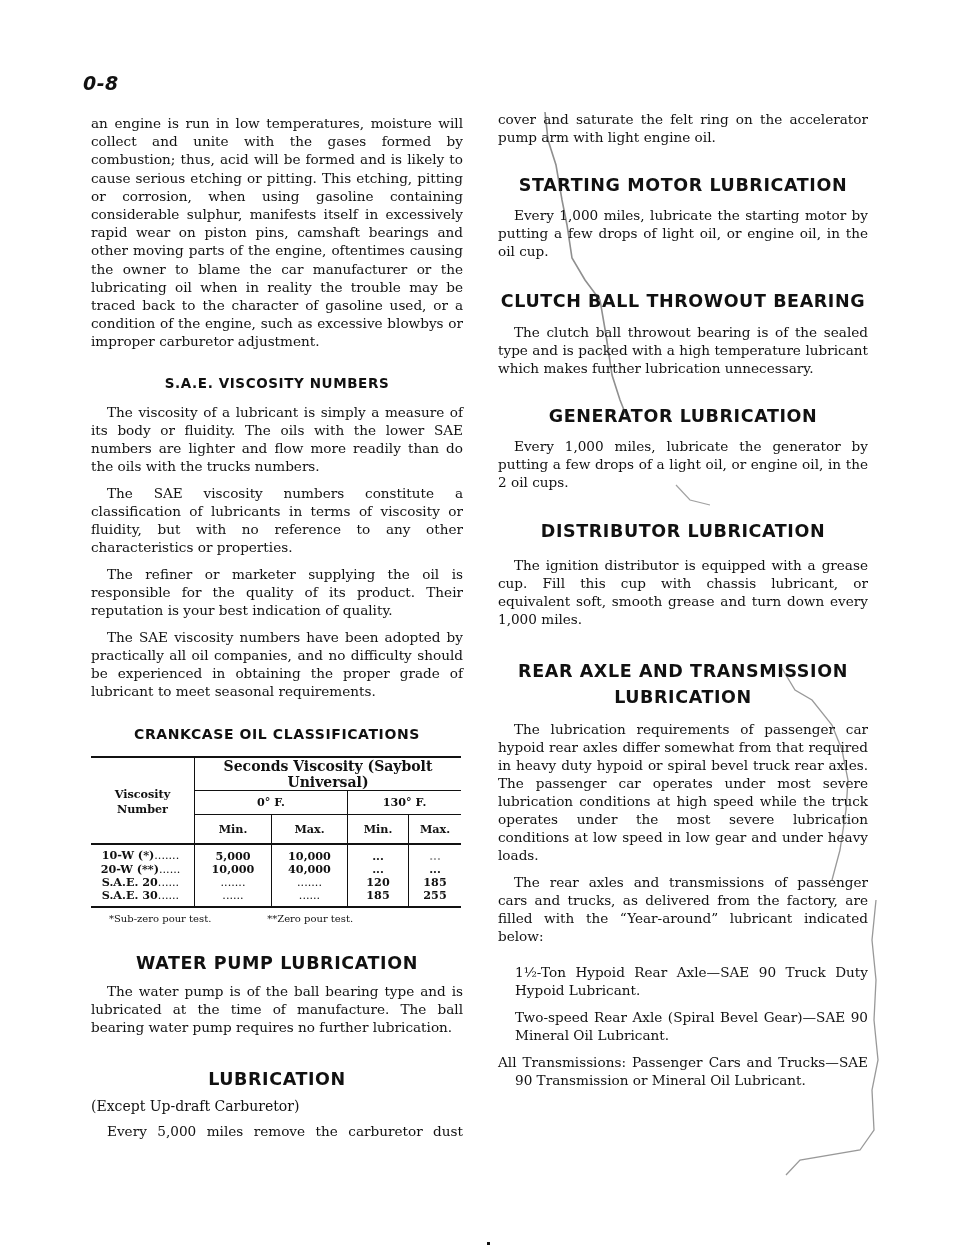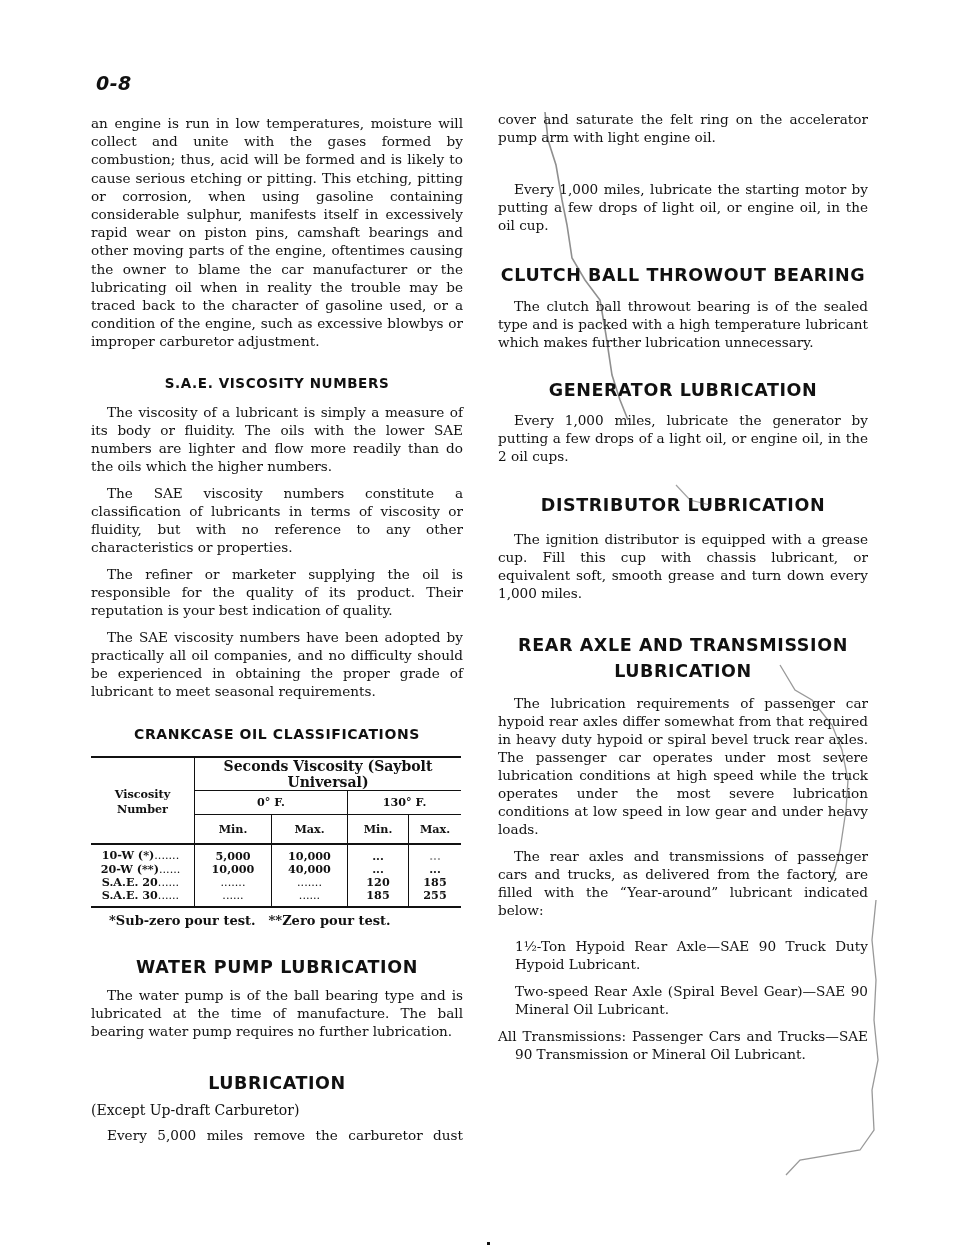--- a/index.html
+++ b/index.html
@@ -1,50 +1,50 @@
 <!DOCTYPE html>
 <html><head>
 <meta charset="utf-8">
 <style>
   html, body { margin: 0; padding: 0; background: #ffffff; }
   body { width: 970px; height: 1253px; position: relative; overflow: hidden; color: #111; font-family: "DejaVu Serif", "Liberation Serif", serif; }
-  .page-number { position: absolute; left: 96px; top: 72px; font-family: "DejaVu Sans", sans-serif; font-weight: bold; font-style: italic; font-size: 19px; letter-spacing: 0.5px; }
+  .page-number { position: absolute; left: 83px; top: 72px; font-family: "DejaVu Sans", sans-serif; font-weight: bold; font-style: italic; font-size: 19px; letter-spacing: 0.5px; }
   .col { position: absolute; width: 372px; }
   .col-left { left: 91px; top: 114px; }
   .col-right { left: 498px; top: 110px; width: 370px; }
   p { margin: 0; font-size: 13.6px; line-height: 18px; text-align: justify; }
   p.indent { text-indent: 16px; }
   .gap { height: 9px; }
   h2 { margin: 0; text-align: center; font-family: "DejaVu Sans", sans-serif; font-weight: bold; letter-spacing: 0.6px; }
   h2.small { font-size: 13.5px; }
   h2.big { font-size: 17.5px; line-height: 26px; }
   .sub { font-size: 14px; line-height: 20px; margin: 0; }
   .hang { padding-left: 17px; }
   .hang-out { padding-left: 17px; text-indent: -17px; text-align: justify; }
   table.crank { border-collapse: collapse; width: 370px; margin: 0; font-size: 11.2px; font-family: "DejaVu Serif", "Liberation Serif", serif; }
   table.crank th, table.crank td { padding: 0 4px; font-weight: bold; text-align: center; }
   table.crank thead tr.r1 th { border-top: 2px solid #111; }
   table.crank tbody td { vertical-align: top; }
   .rule-bottom td { border-bottom: 2px solid #111; }
-  .footnotes { font-size: 13px; font-weight: bold; margin-top: 5px; padding-left: 18px; }
+  .footnotes { font-size: 10px; font-weight: normal; margin-top: 5px; padding-left: 18px; }
   .footnotes span { display: inline-block; }
   .crack { position: absolute; top: 0; left: 0; pointer-events: none; }
 </style>
 </head>
 <body>
 
 <div class="page-number">0-8</div>
 
 <div class="col col-left">
   <p style="line-height:18.2px;">an engine is run in low temperatures, moisture will collect and unite with the gases formed by combustion; thus, acid will be formed and is likely to cause serious etching or pitting. This etching, pitting or corrosion, when using gasoline containing considerable sulphur, manifests itself in excessively rapid wear on piston pins, camshaft bearings and other moving parts of the engine, oftentimes causing the owner to blame the car manufacturer or the lubricating oil when in reality the trouble may be traced back to the character of gasoline used, or a condition of the engine, such as excessive blowbys or improper carburetor adjustment.</p>
 
   <div style="height:24px"></div>
   <h2 class="small">S.A.E. VISCOSITY NUMBERS</h2>
   <div style="height:12px"></div>
-  <p class="indent">The viscosity of a lubricant is simply a measure of its body or fluidity. The oils with the lower SAE numbers are lighter and flow more readily than do the oils which the higher numbers.</p>
+  <p class="indent">The viscosity of a lubricant is simply a measure of its body or fluidity. The oils with the lower SAE numbers are lighter and flow more readily than do the oils with the trucks numbers.</p>
   <div class="gap"></div>
   <p class="indent">The SAE viscosity numbers constitute a classification of lubricants in terms of viscosity or fluidity, but with no reference to any other characteristics or properties.</p>
   <div class="gap"></div>
   <p class="indent">The refiner or marketer supplying the oil is responsible for the quality of its product. Their reputation is your best indication of quality.</p>
   <div class="gap"></div>
   <p class="indent">The SAE viscosity numbers have been adopted by practically all oil companies, and no difficulty should be experienced in obtaining the proper grade of lubricant to meet seasonal requirements.</p>
 
   <div style="height:26px"></div>
   <h2 class="small" style="font-size:14px;">CRANKCASE OIL CLASSIFICATIONS</h2>
   <div style="height:14px"></div>
@@ -112,20 +112,21 @@
   <div style="height:4px"></div>
   <div class="sub">(Except Up-draft Carburetor)</div>
   <div style="height:6px"></div>
   <p class="indent" style="text-align-last:justify;">Every 5,000 miles remove the carburetor dust</p>
 </div>
 
 <div class="col col-right">
   <p>cover and saturate the felt ring on the accelerator pump arm with light engine oil.</p>
 
   <div style="height:26px"></div>
+  <h2 class="big">STARTING MOTOR LUBRICATION</h2>
   <div style="height:8px"></div>
   <p class="indent">Every 1,000 miles, lubricate the starting motor by putting a few drops of light oil, or engine oil, in the oil cup.</p>
 
   <div style="height:28px"></div>
   <h2 class="big">CLUTCH BALL THROWOUT BEARING</h2>
   <div style="height:9px"></div>
   <p class="indent">The clutch ball throwout bearing is of the sealed type and is packed with a high temperature lubricant which makes further lubrication unnecessary.</p>
 
   <div style="height:26px"></div>
   <h2 class="big">GENERATOR LUBRICATION</h2>

